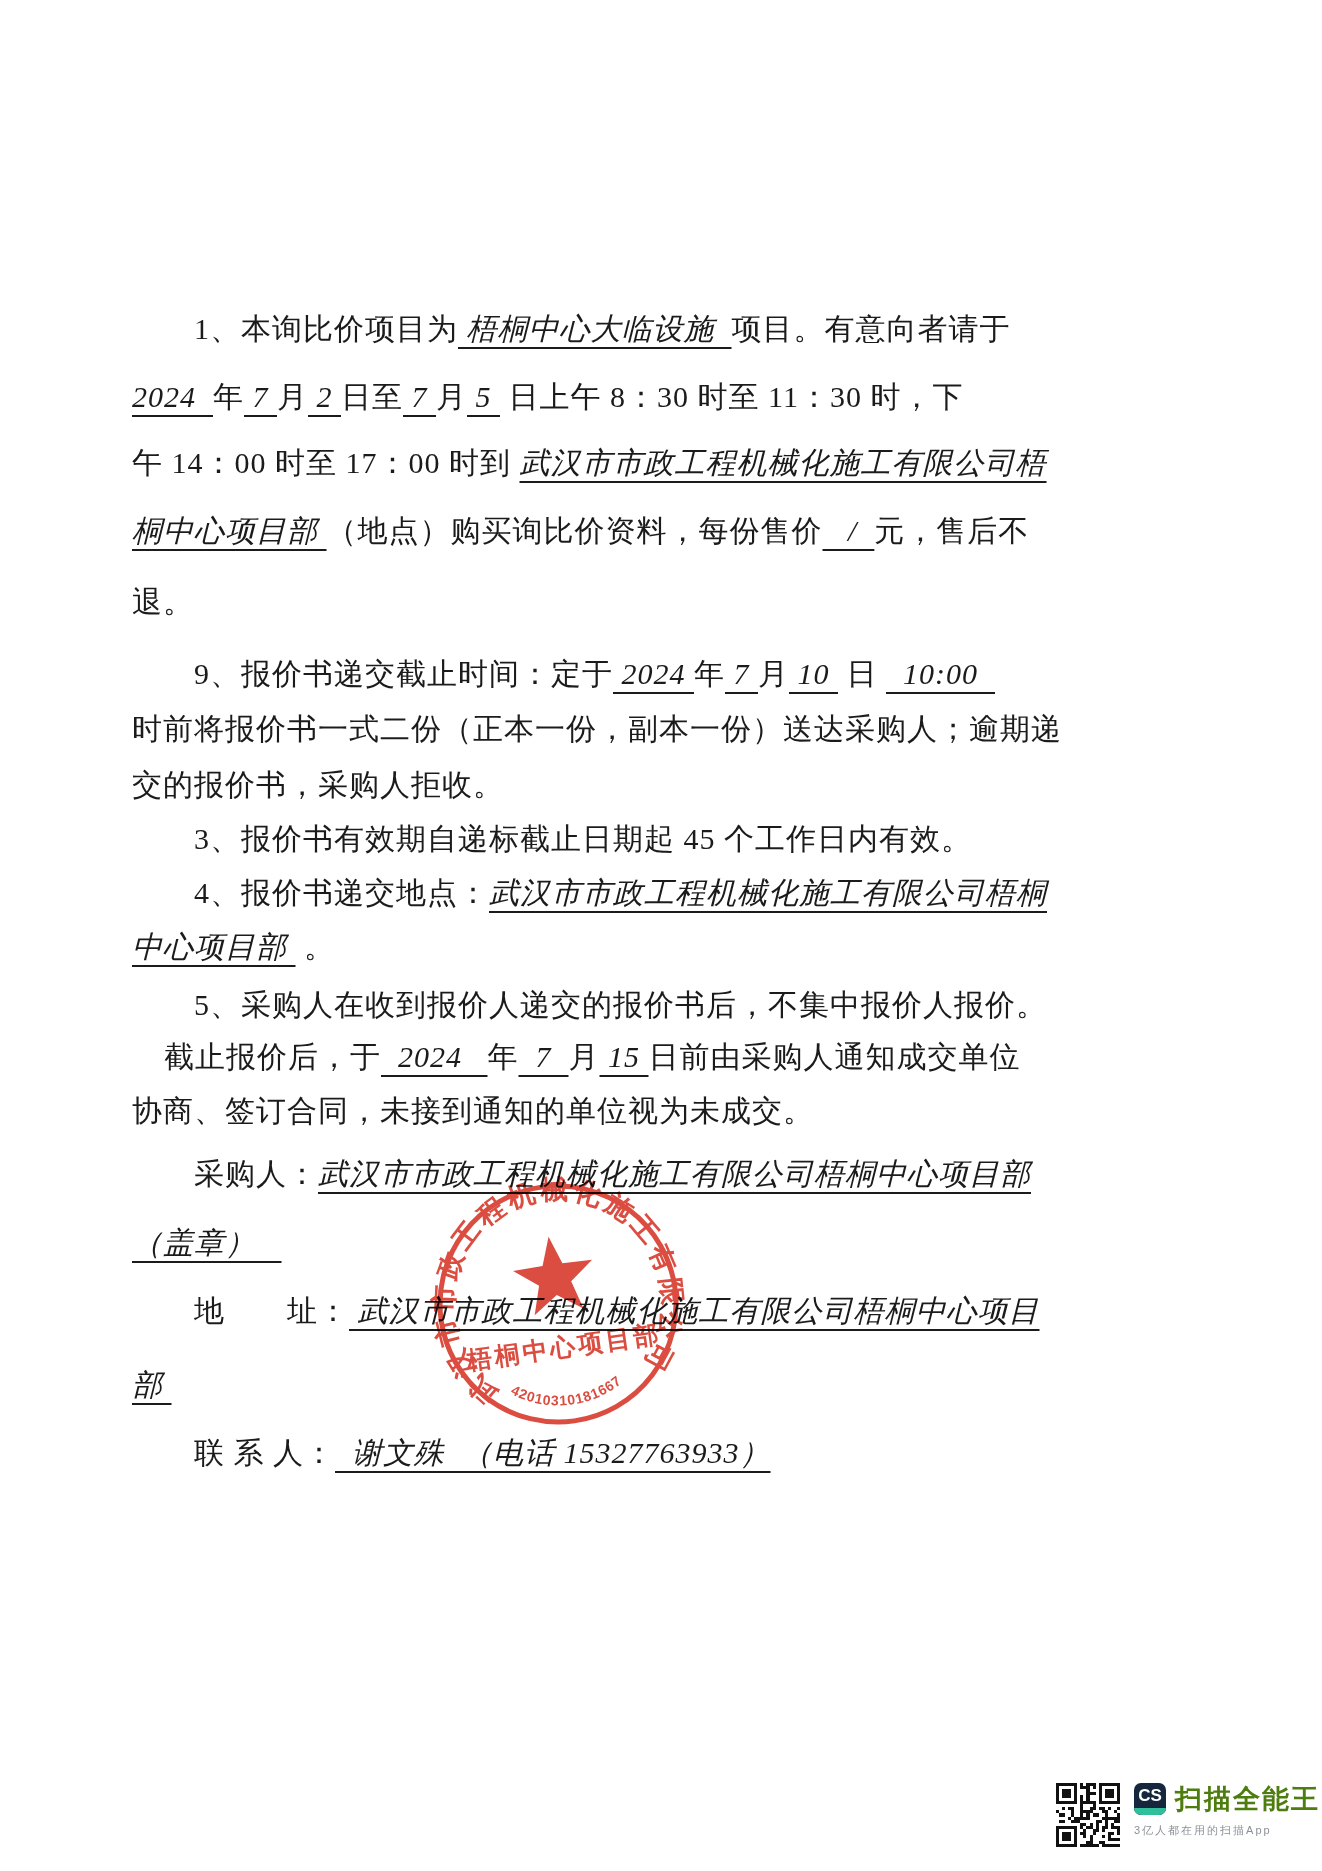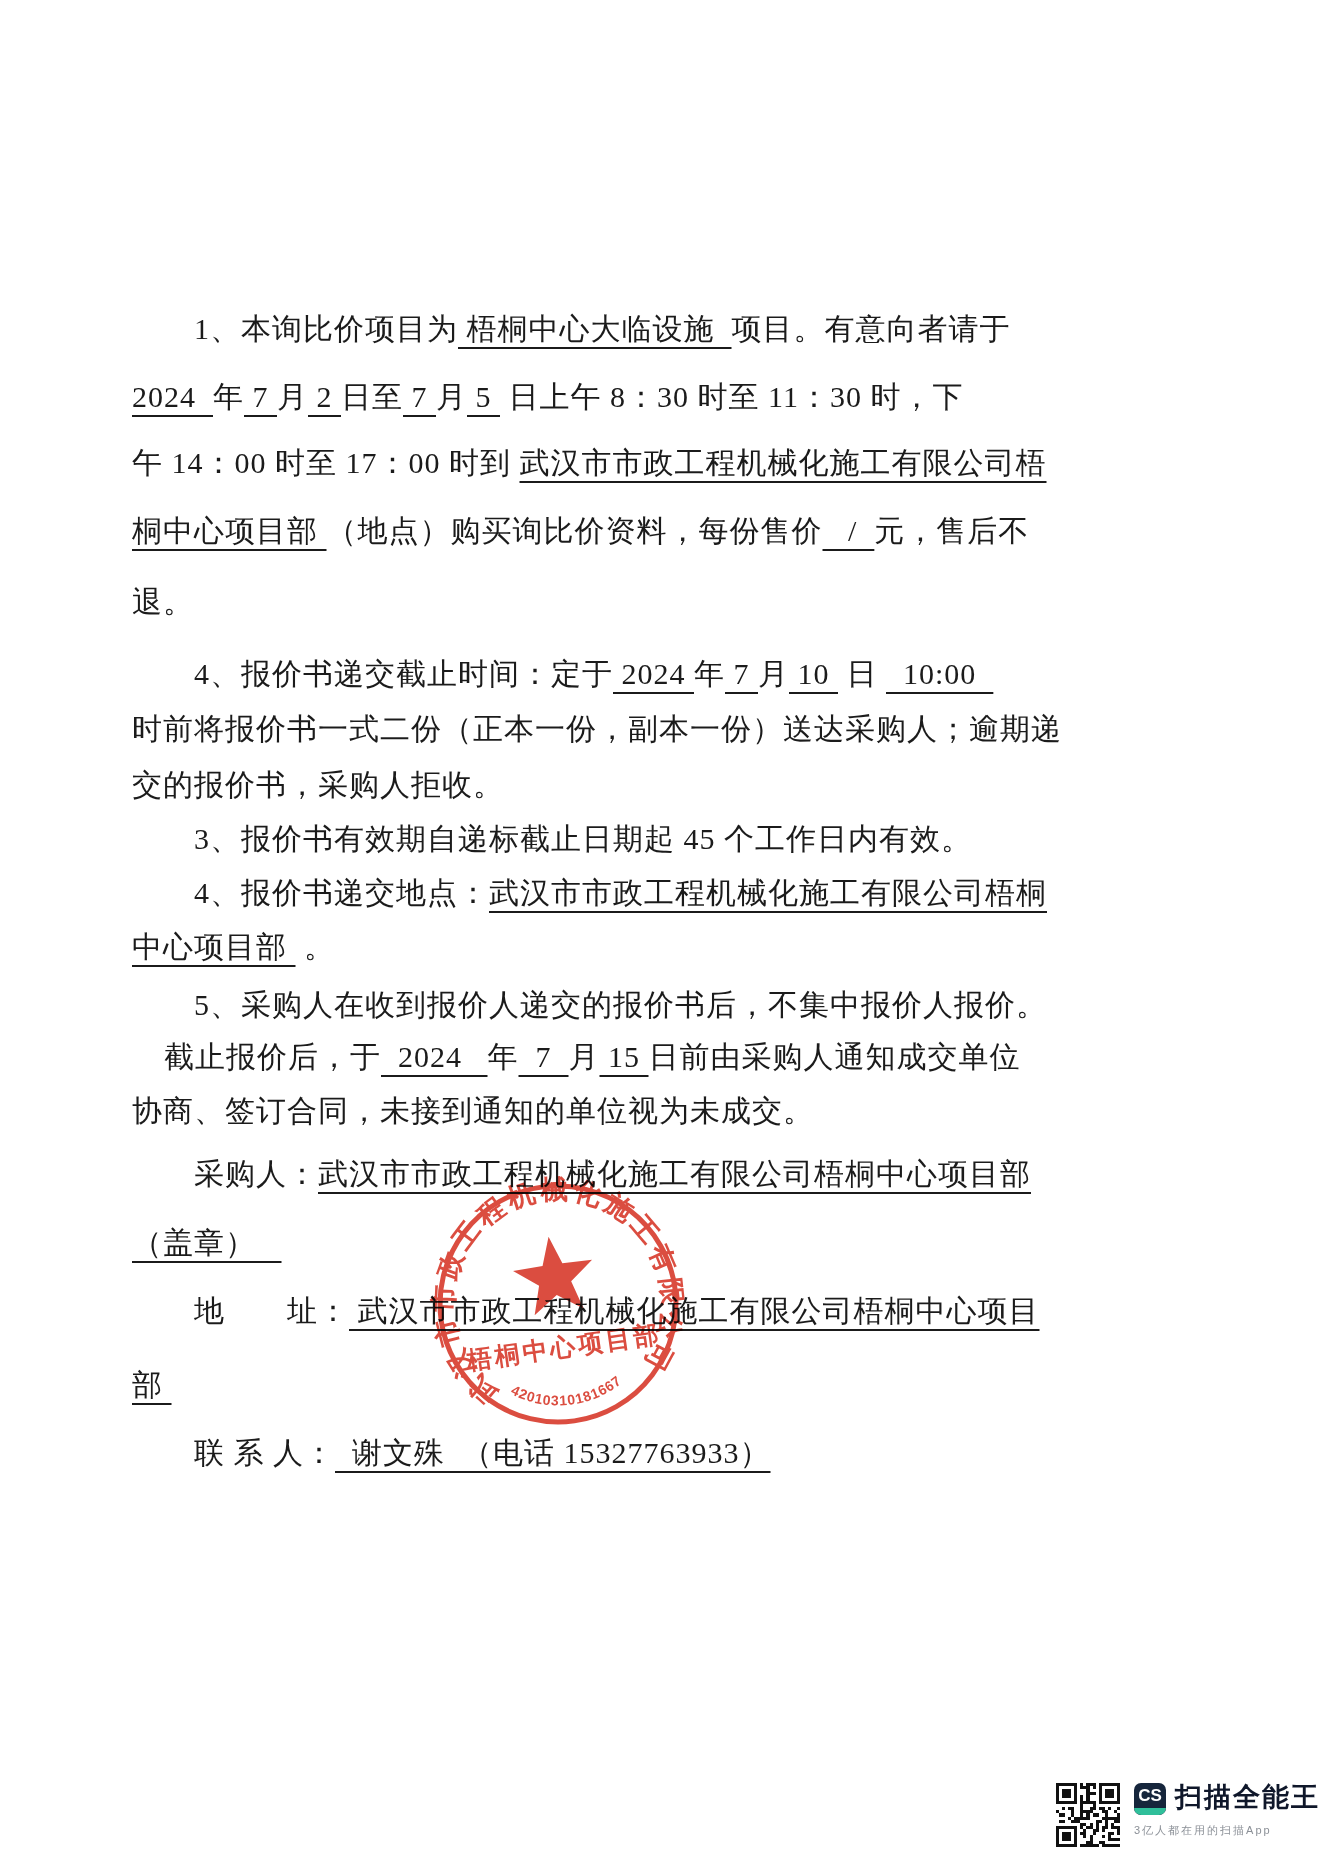--- a/index.html
+++ b/index.html
@@ -22,20 +22,21 @@
     position:absolute;left:132px;width:930px;
     font-size:30px;line-height:42px;letter-spacing:1px;
     white-space:nowrap;
   }
   .doc-line.indent{padding-left:62px;}
   .doc-line .fill{
     text-decoration:underline;
     text-decoration-thickness:2px;
     text-underline-offset:8px;
     text-decoration-color:#1b1b1b;
+    font-style:italic;
   }
   
   [data-line="p1l1"]{top:308px;}
   [data-line="p1l2"]{top:376px;}
   [data-line="p1l3"]{top:442px;}
   [data-line="p1l4"]{top:510px;}
   [data-line="p1l5"]{top:581px;}
   [data-line="p2l1"]{top:653px;}
   [data-line="p2l2"]{top:708px;}
   [data-line="p2l3"]{top:764px;}
@@ -74,43 +75,43 @@
   .cs-logo .cs-txt{
     position:absolute;top:1px;left:0;right:0;text-align:center;
     color:#fff;font-family:"Liberation Sans","DejaVu Sans",sans-serif;
     font-weight:700;font-size:17px;line-height:24px;
   }
   .cs-logo .cs-strip{
     position:absolute;left:0;right:0;bottom:0;height:7px;
     background:#2fbf9a;border-radius:0 0 7px 7px;
   }
   .wm-title{
-    font-family:Liberation Mono, monospace;
-    font-weight:700;font-size:27px;color:#0f172a;letter-spacing:2px;
+    font-family:Liberation Sans, sans-serif;
+    font-weight:700;font-size:27px;color:#4d7c0f;letter-spacing:2px;
     line-height:32px;
   }
   .wm-tagline{
     margin-top:8px;
     font-family:"Liberation Sans","DejaVu Sans",sans-serif;
     font-size:11px;color:#8b9097;letter-spacing:2px;
   }
 </style>
 </head>
 <body>
 
 <div class="page">
 
 
   <div id="doc-lines">
       <div class="doc-line indent" data-line="p1l1"><span class="plain">1、本询比价项目为</span><span class="fill">&nbsp;梧桐中心大临设施&nbsp;&nbsp;</span><span class="plain">项目。有意向者请于</span></div>
       <div class="doc-line" data-line="p1l2"><span class="fill">2024&nbsp;&nbsp;</span><span class="plain">年</span><span class="fill">&nbsp;7&nbsp;</span><span class="plain">月</span><span class="fill">&nbsp;2&nbsp;</span><span class="plain">日至</span><span class="fill">&nbsp;7&nbsp;</span><span class="plain">月</span><span class="fill">&nbsp;5&nbsp;</span><span class="plain">&nbsp;日上午 8：30 时至 11：30 时，下</span></div>
       <div class="doc-line" data-line="p1l3"><span class="plain">午 14：00 时至 17：00 时到&nbsp;</span><span class="fill">武汉市市政工程机械化施工有限公司梧</span></div>
       <div class="doc-line" data-line="p1l4"><span class="fill">桐中心项目部&nbsp;</span><span class="plain">（地点）购买询比价资料，每份售价</span><span class="fill">&nbsp;&nbsp;&nbsp;/&nbsp;&nbsp;</span><span class="plain">元，售后不</span></div>
       <div class="doc-line" data-line="p1l5"><span class="plain">退。</span></div>
-      <div class="doc-line indent" data-line="p2l1"><span class="plain">4、报价书递交截止时间：定于</span><span class="fill">&nbsp;2024&nbsp;</span><span class="plain">年</span><span class="fill">&nbsp;7&nbsp;</span><span class="plain">月</span><span class="fill">&nbsp;10&nbsp;</span><span class="plain">&nbsp;日&nbsp;</span><span class="fill">&nbsp;&nbsp;10:00&nbsp;&nbsp;</span></div>
+      <div class="doc-line indent" data-line="p2l1"><span class="plain">9、报价书递交截止时间：定于</span><span class="fill">&nbsp;2024&nbsp;</span><span class="plain">年</span><span class="fill">&nbsp;7&nbsp;</span><span class="plain">月</span><span class="fill">&nbsp;10&nbsp;</span><span class="plain">&nbsp;日&nbsp;</span><span class="fill">&nbsp;&nbsp;10:00&nbsp;&nbsp;</span></div>
       <div class="doc-line" data-line="p2l2"><span class="plain">时前将报价书一式二份（正本一份，副本一份）送达采购人；逾期递</span></div>
       <div class="doc-line" data-line="p2l3"><span class="plain">交的报价书，采购人拒收。</span></div>
       <div class="doc-line indent" data-line="p3"><span class="plain">3、报价书有效期自递标截止日期起 45 个工作日内有效。</span></div>
       <div class="doc-line indent" data-line="p4l1"><span class="plain">4、报价书递交地点：</span><span class="fill">武汉市市政工程机械化施工有限公司梧桐</span></div>
       <div class="doc-line" data-line="p4l2"><span class="fill">中心项目部&nbsp;</span><span class="plain">&nbsp;。</span></div>
       <div class="doc-line indent" data-line="p5l1"><span class="plain">5、采购人在收到报价人递交的报价书后，不集中报价人报价。</span></div>
       <div class="doc-line" data-line="p5l2"><span class="plain">截止报价后，于</span><span class="fill">&nbsp;&nbsp;2024&nbsp;&nbsp;&nbsp;</span><span class="plain">年</span><span class="fill">&nbsp;&nbsp;7&nbsp;&nbsp;</span><span class="plain">月</span><span class="fill">&nbsp;15&nbsp;</span><span class="plain">日前由采购人通知成交单位</span></div>
       <div class="doc-line" data-line="p5l3"><span class="plain">协商、签订合同，未接到通知的单位视为未成交。</span></div>
       <div class="doc-line indent" data-line="purchaser"><span class="plain">采购人：</span><span class="fill">武汉市市政工程机械化施工有限公司梧桐中心项目部</span></div>
       <div class="doc-line" data-line="seal-label"><span class="fill">（盖章）&nbsp;&nbsp;&nbsp;</span></div>

